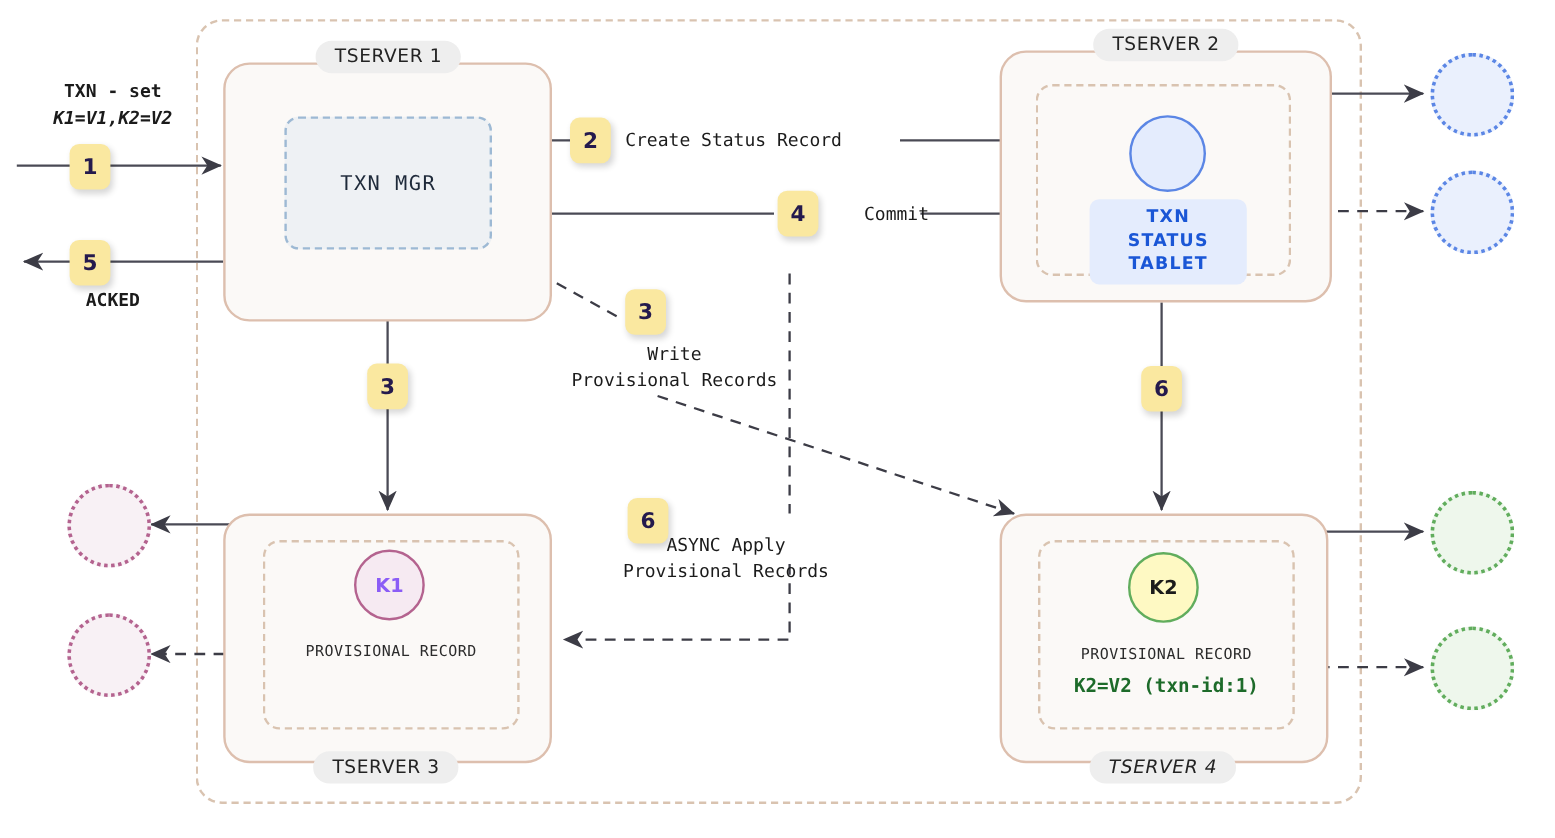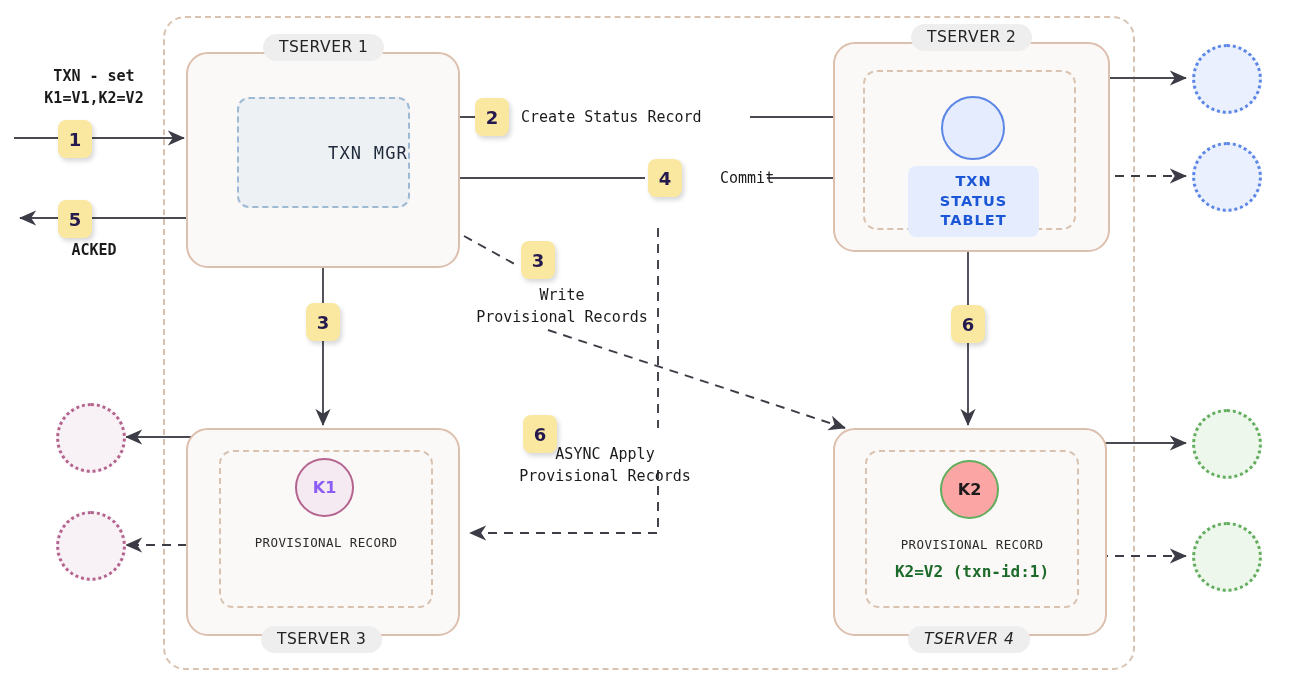--- a/index.html
+++ b/index.html
@@ -52,21 +52,21 @@
   }
 
   
   .txn-mgr {
     position: absolute;
     left: 237px; top: 97px;
     width: 173px; height: 111px;
     background: #eef1f4;
     border: 2px dashed #9db9d4;
     border-radius: 12px;
-    display: flex; align-items: center; justify-content: flex-end;
+    display: flex; align-items: center; justify-content: center;
     color: #1e2a3a;
     font-size: 17px;
     letter-spacing: 1.2px;
   }
   .inner-dashdot {
     position: absolute;
     border: 2px dashed #d9c3b0;
     border-radius: 14px;
     background: transparent;
   }
@@ -87,21 +87,21 @@
   
   .keycircle {
     position: absolute;
     border-radius: 50%;
     display: flex; align-items: center; justify-content: center;
     font-weight: bold;
     font-size: 16px;
     font-family: "DejaVu Sans", sans-serif;
   }
   .k1 { background: #f6eaf2; border: 2px solid #b4638f; color: #8b5cf6; }
-  .k2 { background: #fca5a5; border: 2px solid #61ad5d; color: #1b1b1b; }
+  .k2 { background: #fef9c3; border: 2px solid #61ad5d; color: #1b1b1b; }
   .tstatus-circle {
     position: absolute;
     border-radius: 50%;
     background: #e4ecfd;
     border: 2px solid #5b86e5;
   }
 
   
   .satellite {
     position: absolute;
@@ -244,21 +244,21 @@
   <div class="satellite sat-blue" style="left:1192px; top:44px; width:70px; height:70px;"></div>
   <div class="satellite sat-blue" style="left:1192px; top:142px; width:70px; height:70px;"></div>
 
   <div class="satellite sat-pink" style="left:56px; top:403px; width:70px; height:70px;"></div>
   <div class="satellite sat-pink" style="left:56px; top:511px; width:70px; height:70px;"></div>
 
   <div class="satellite sat-green" style="left:1192px; top:409px; width:70px; height:70px;"></div>
   <div class="satellite sat-green" style="left:1192px; top:522px; width:70px; height:70px;"></div>
 
   <div class="txt txt-bold txt-center" style="left:14px; top:66px; width:160px;">TXN - set</div>
-  <div class="txt txt-bold txt-center" style="left:8px; top:88px; width:172px;">K1=V1,K2=V2</div>
+  <div class="txt txt-bold txt-center" style="left:8px; top:88px; width:172px;font-style:italic;">K1=V1,K2=V2</div>
   <div class="txt txt-bold txt-center" style="left:30px; top:240px; width:128px;">ACKED</div>
 
   <div class="badge" style="left:58px; top:120px;">
     <span>1</span>
   </div>
 
   <div class="badge" style="left:475px; top:98px;">
     <span>2</span>
   </div>
   <div class="txt" style="left:521px; top:107px;">Create Status Record</div>

